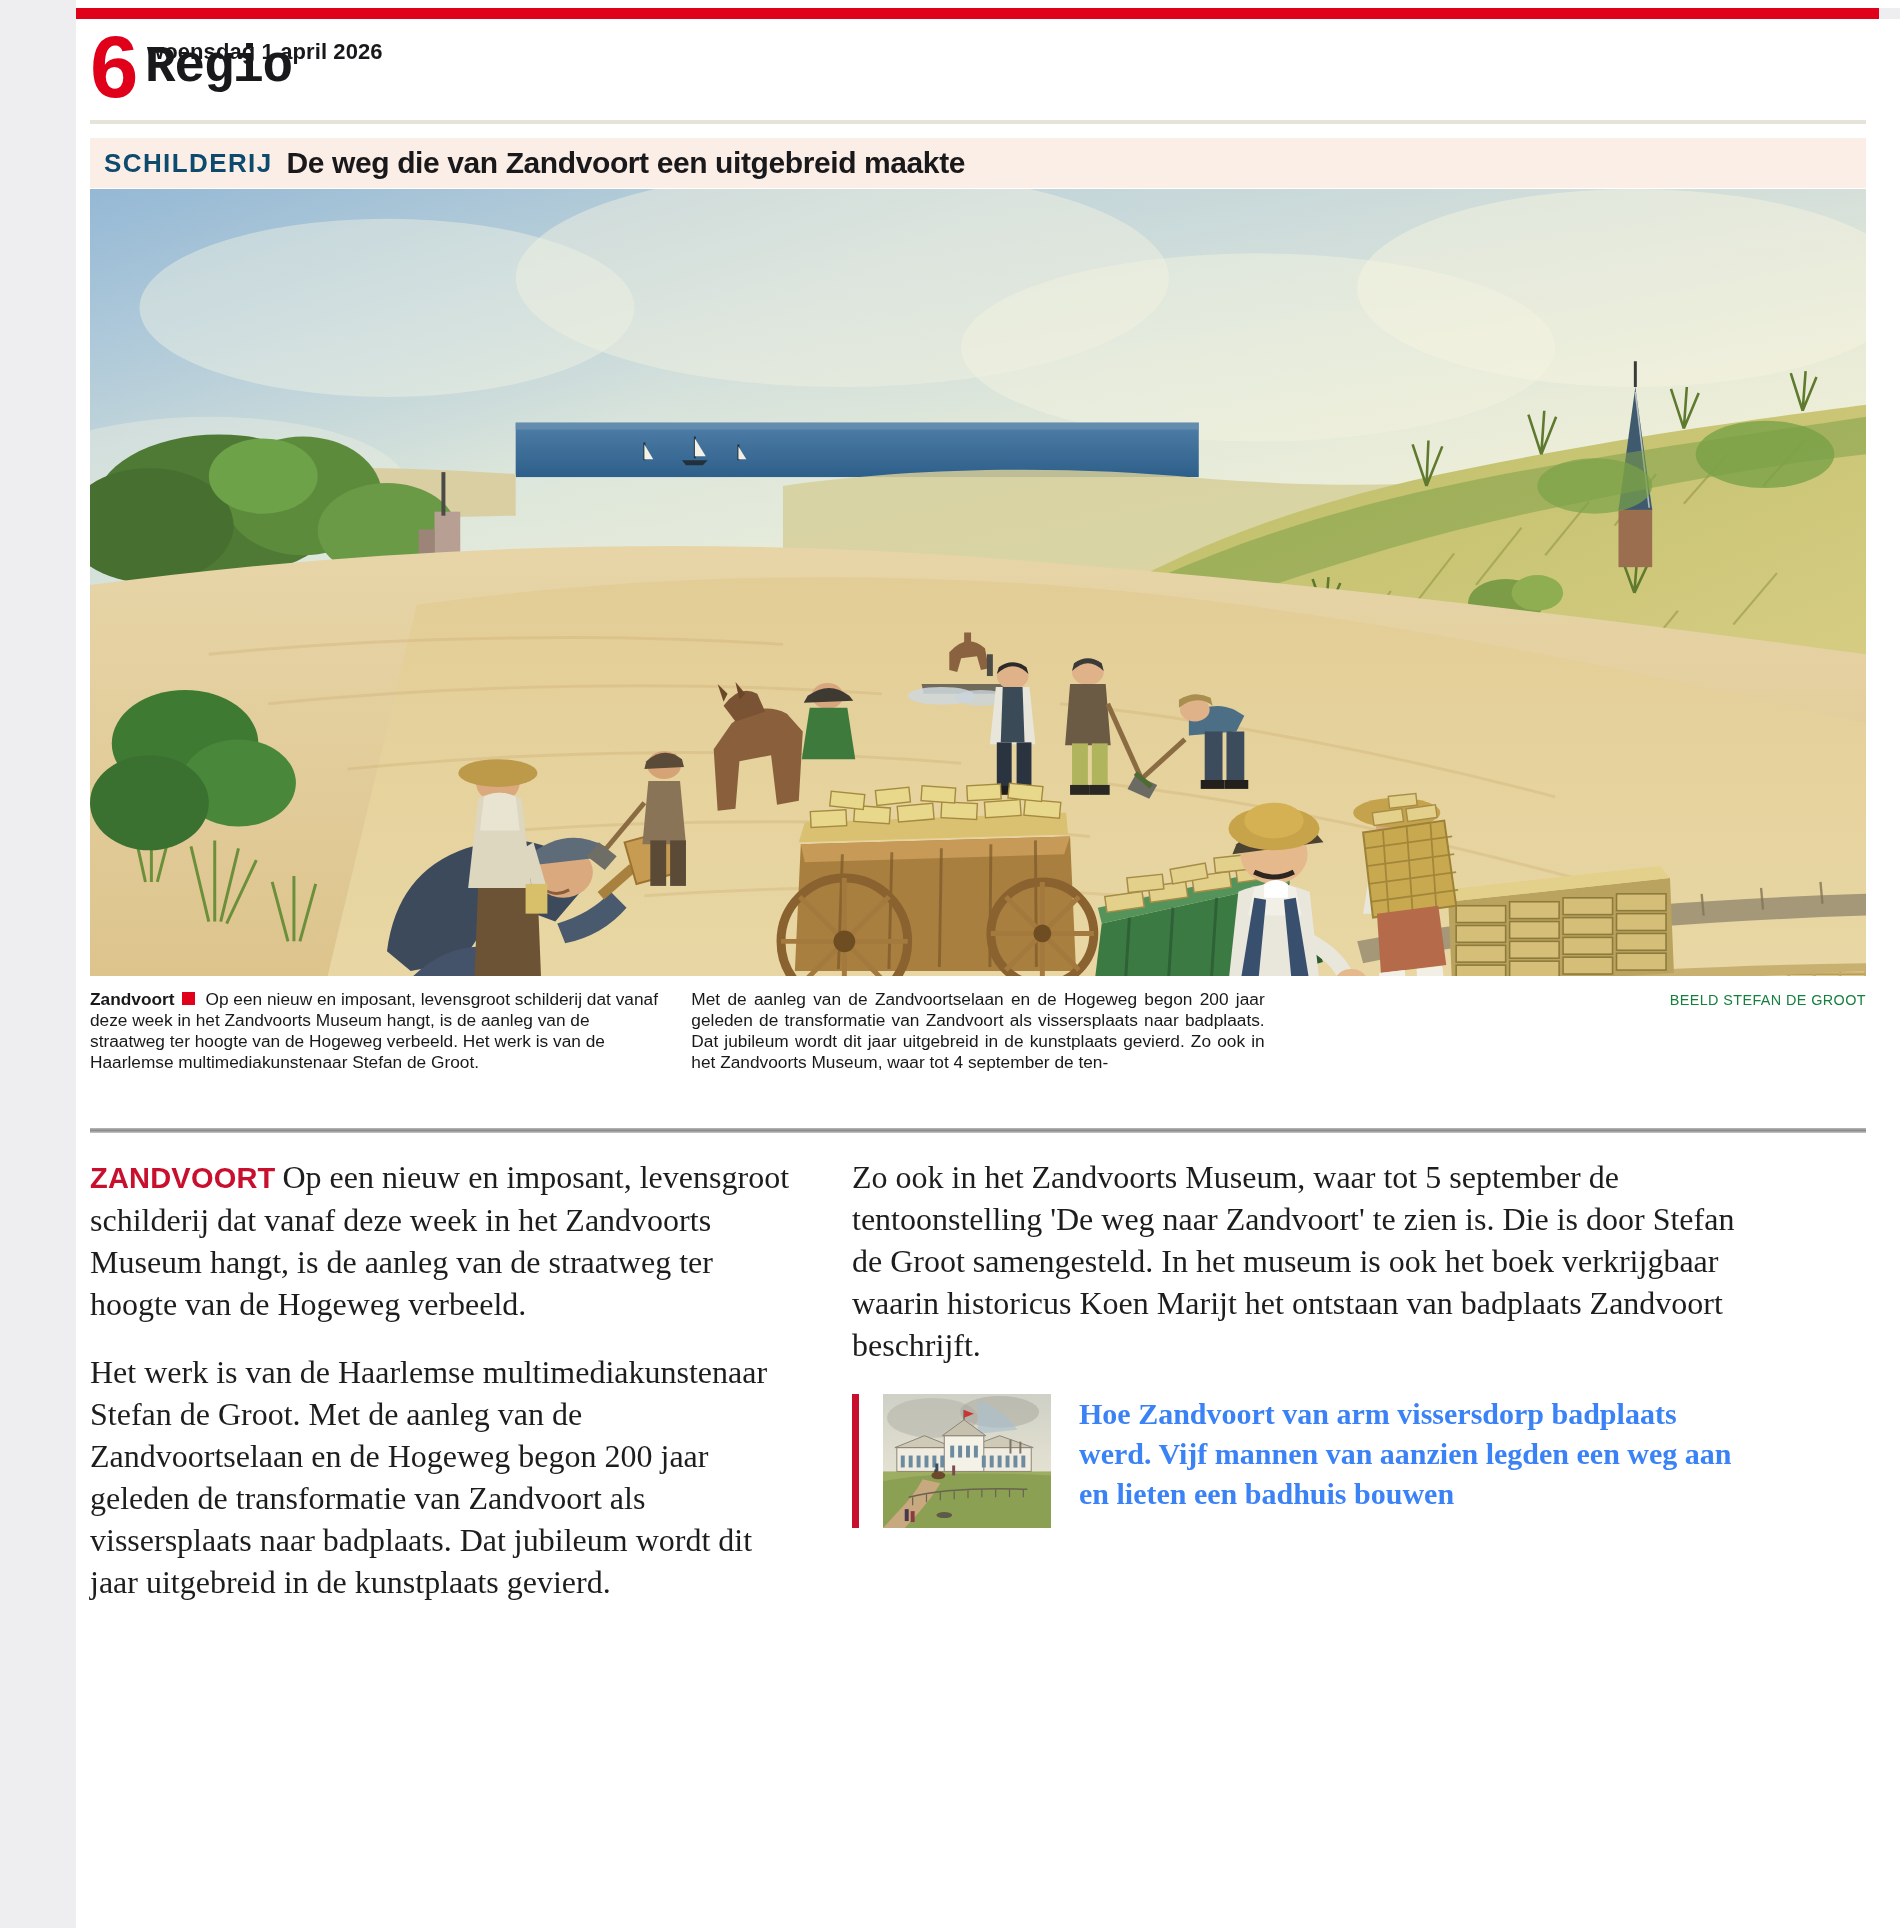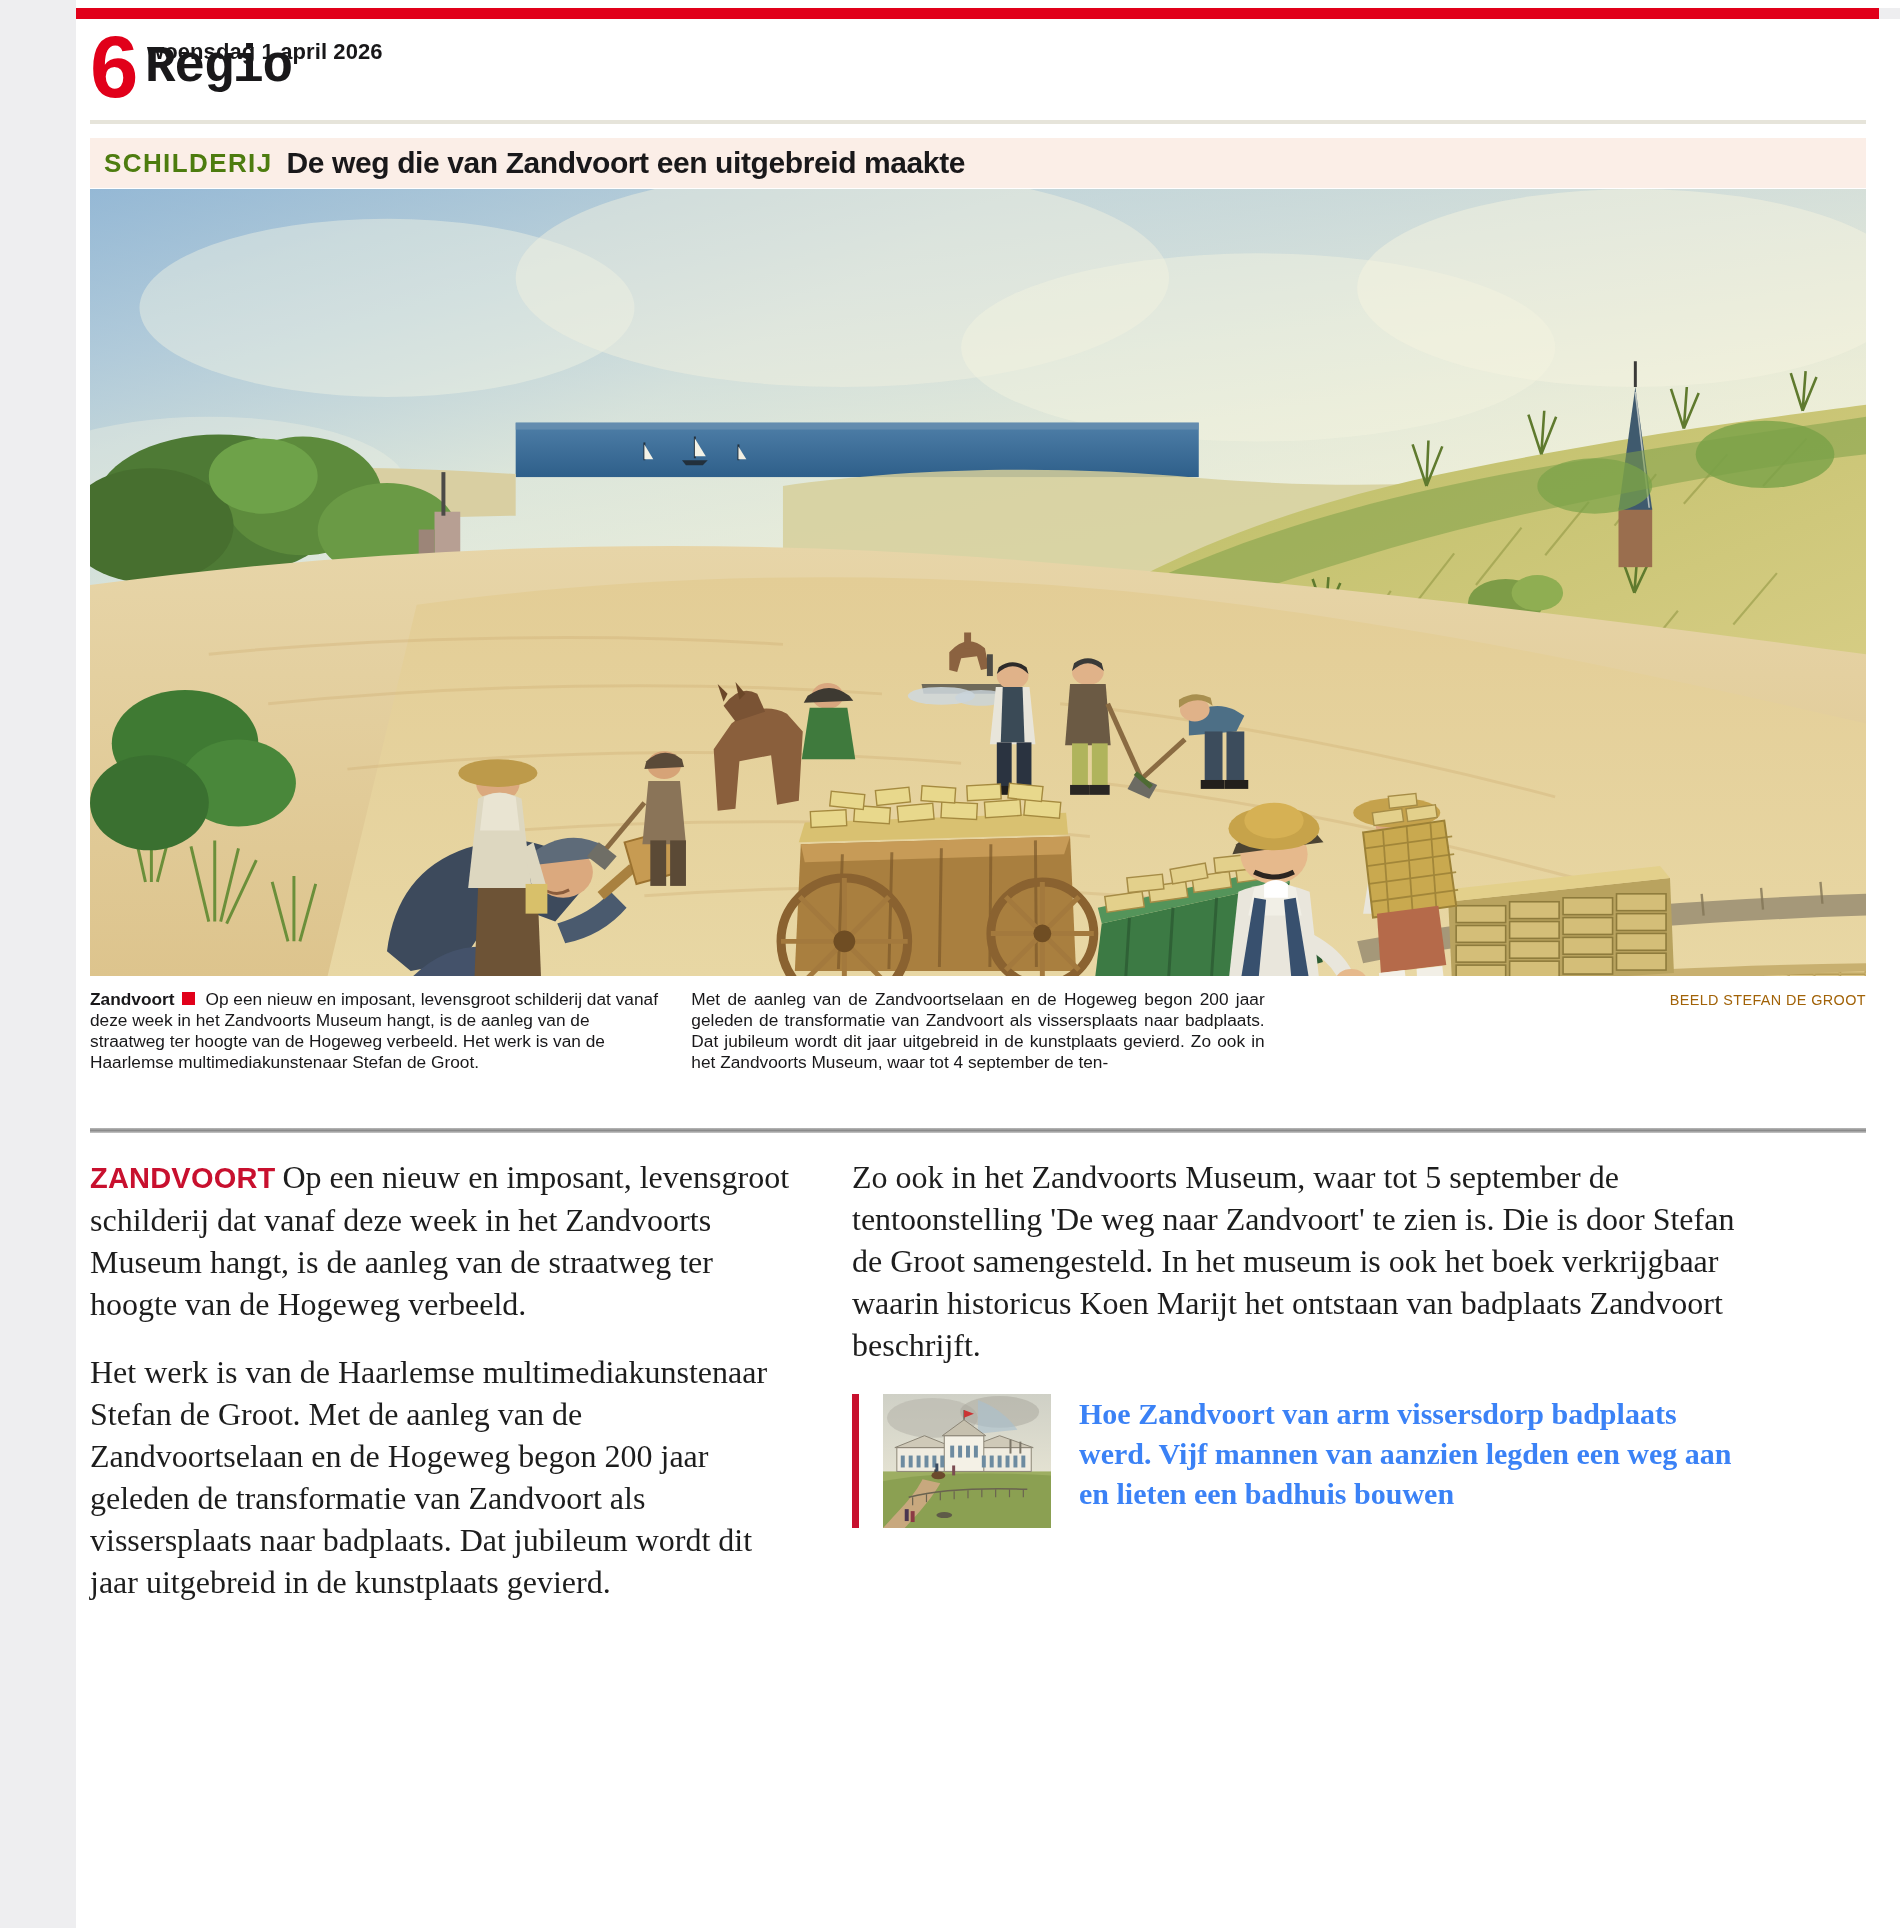--- a/index.html
+++ b/index.html
@@ -74,21 +74,21 @@
 
   
   .banner {
     position:absolute; left:14px; top:119px;
     width:1776px; height:50px;
     background:#fbeee7;
     display:flex; align-items:center;
     padding-left:14px;
   }
   .banner-kicker {
-    font-size:26px; font-weight:bold; color:#4d7c0f;
+    font-size:26px; font-weight:bold; color:#0c4a6e;
     letter-spacing:1.4px;
     margin-right:14px;
   }
   .banner-title {
     font-size:30px; font-weight:bold; color:#19181a;
     letter-spacing:-0.4px;
   }
 
   
   .painting-wrap {
@@ -119,21 +119,21 @@
     display:inline-block;
     width:13px; height:13px;
     background:#e1001a;
     margin:0 10px 0 8px;
     vertical-align:baseline;
   }
   .credit {
     text-align:right;
     font-size:14.4px;
     letter-spacing:0.4px;
-    color:#a16207;
+    color:#15803d;
     margin-top:3px;
   }
 
   
   .main-divider {
     position:absolute; left:14px; top:1109px;
     width:1776px; height:5px;
     background:linear-gradient(to bottom,#b9b9b9 0%,#8b8b8b 50%,#c9c9c9 100%);
   }
 

